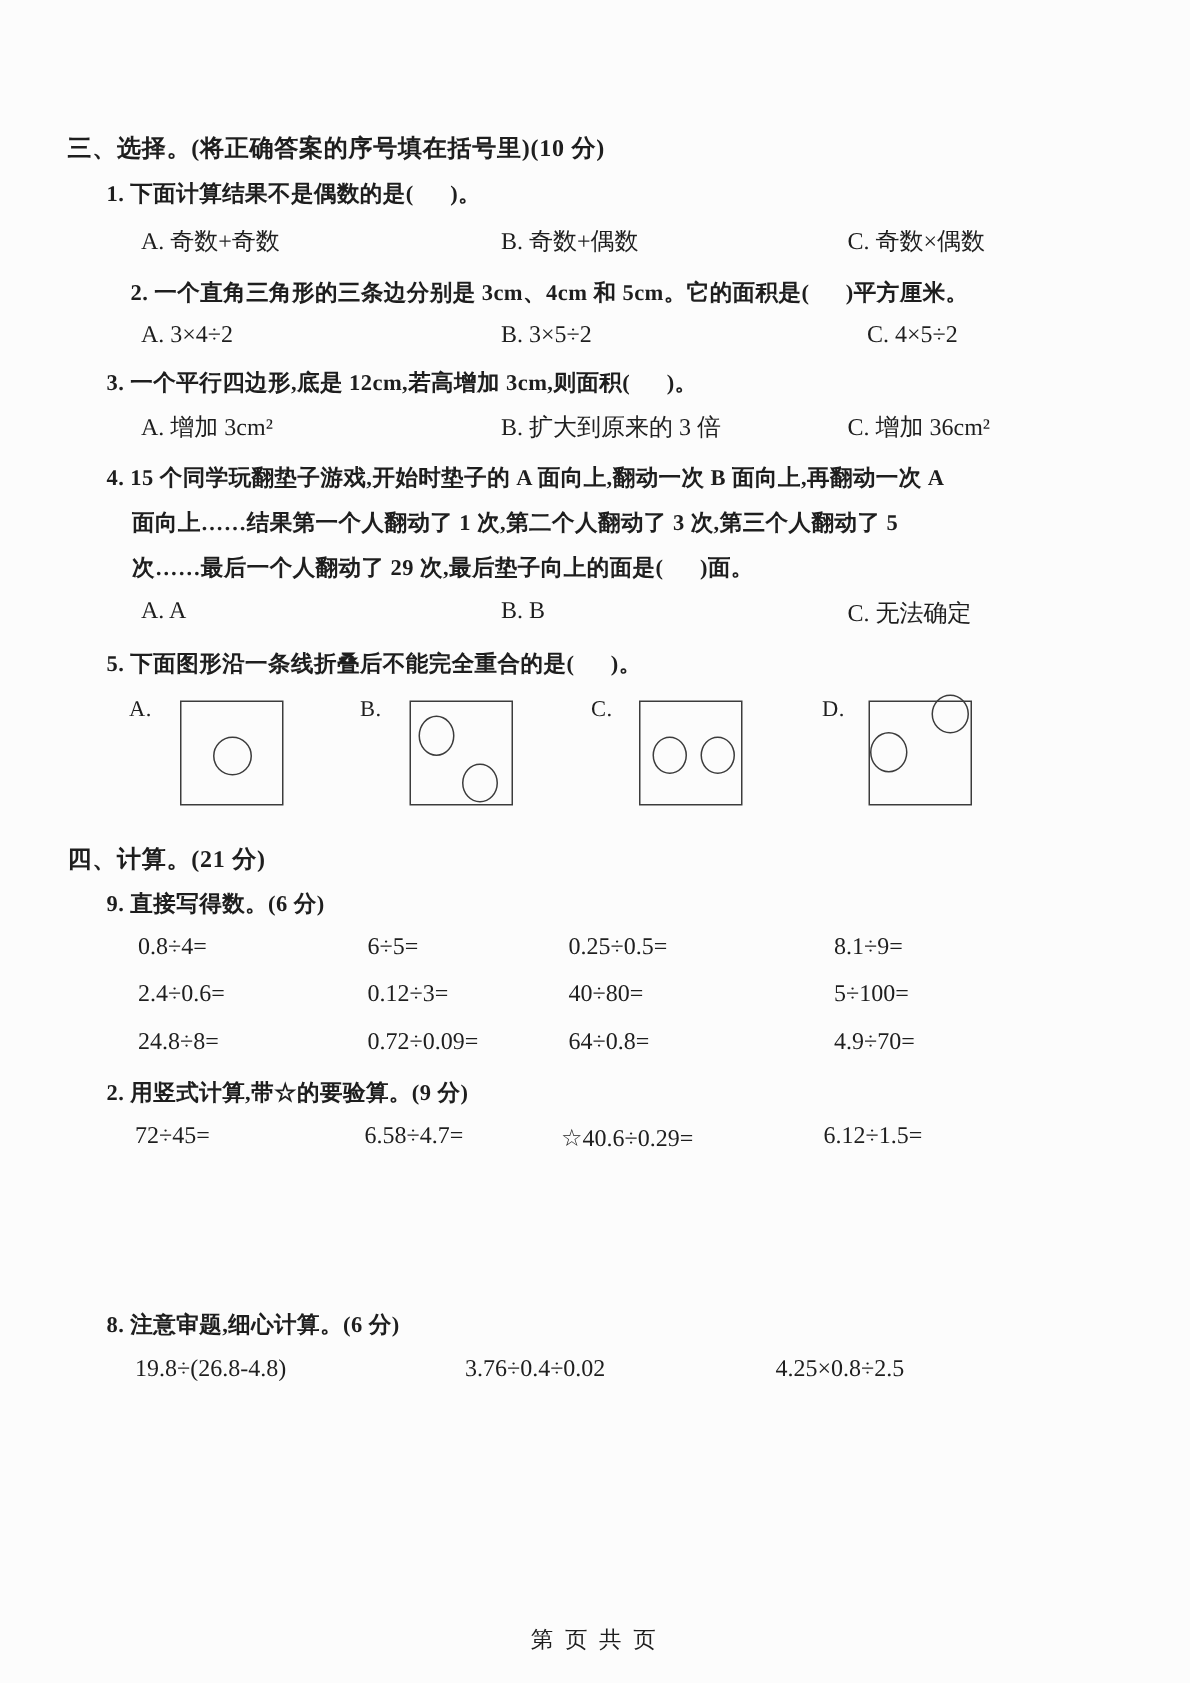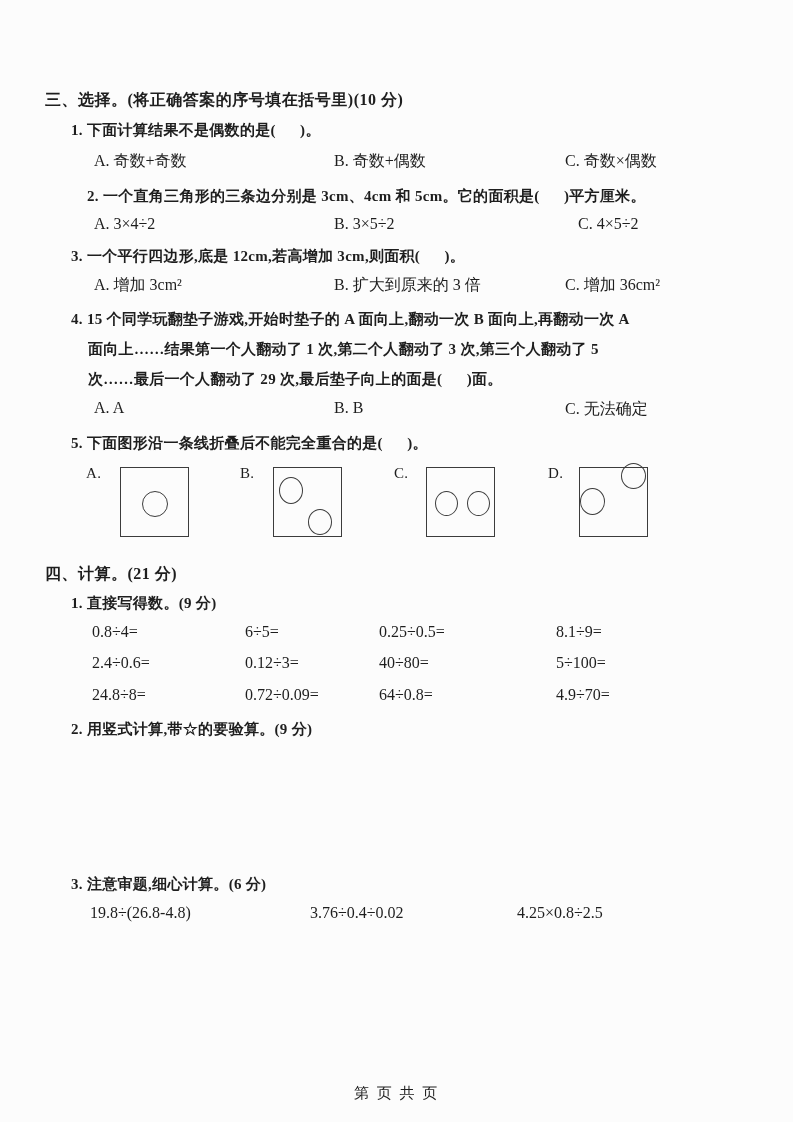--- a/index.html
+++ b/index.html
@@ -99,43 +99,49 @@
   </div>
 
   <div class="t" style="top:463px;left:548px;">D.</div>
   <div class="sq" style="top:467px;left:579px;overflow:visible;">
     <span class="cir" style="left:0px;top:20px;width:25px;height:27px;"></span>
     <span class="cir" style="left:41px;top:-5px;width:25px;height:26px;"></span>
   </div>
 
   <div class="t hd" style="top:564px;left:45px;">四、计算。(21 分)</div>
 
-  <div class="t qt" style="top:593px;left:71px;">1. 直接写得数。(9 分)</div>
+  <div class="t qt" style="top:593px;left:71px;">9. 直接写得数。(6 分)</div>
   <div class="row" style="top:623px;">
     <span class="opt" style="left:92px;">0.8÷4=</span>
     <span class="opt" style="left:245px;">6÷5=</span>
     <span class="opt" style="left:379px;">0.25÷0.5=</span>
     <span class="opt" style="left:556px;">8.1÷9=</span>
   </div>
   <div class="row" style="top:654px;">
     <span class="opt" style="left:92px;">2.4÷0.6=</span>
     <span class="opt" style="left:245px;">0.12÷3=</span>
     <span class="opt" style="left:379px;">40÷80=</span>
     <span class="opt" style="left:556px;">5÷100=</span>
   </div>
   <div class="row" style="top:686px;">
     <span class="opt" style="left:92px;">24.8÷8=</span>
     <span class="opt" style="left:245px;">0.72÷0.09=</span>
     <span class="opt" style="left:379px;">64÷0.8=</span>
     <span class="opt" style="left:556px;">4.9÷70=</span>
   </div>
 
   <div class="t qt" style="top:719px;left:71px;">2. 用竖式计算,带☆的要验算。(9 分)</div>
+  <div class="row" style="top:749px;">
+    <span class="opt" style="left:90px;">72÷45=</span>
+    <span class="opt" style="left:243px;">6.58÷4.7=</span>
+    <span class="opt" style="left:374px;">☆40.6÷0.29=</span>
+    <span class="opt" style="left:549px;">6.12÷1.5=</span>
+  </div>
 
-  <div class="t qt" style="top:874px;left:71px;">3. 注意审题,细心计算。(6 分)</div>
+  <div class="t qt" style="top:874px;left:71px;">8. 注意审题,细心计算。(6 分)</div>
   <div class="row" style="top:904px;">
     <span class="opt" style="left:90px;">19.8÷(26.8-4.8)</span>
     <span class="opt" style="left:310px;">3.76÷0.4÷0.02</span>
     <span class="opt" style="left:517px;">4.25×0.8÷2.5</span>
   </div>
 
   <div class="footer" style="top:1084px;">第  页  共  页</div>
 
 </div>
 

